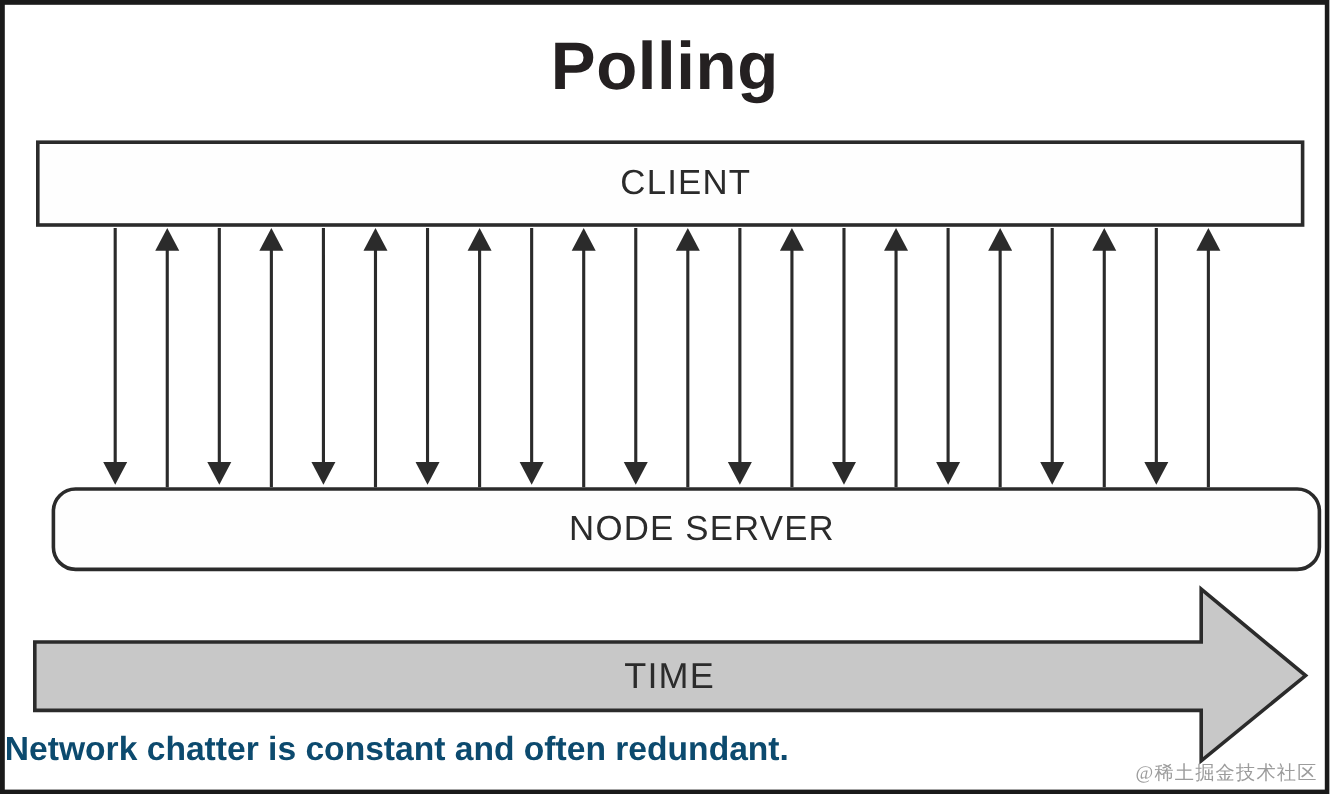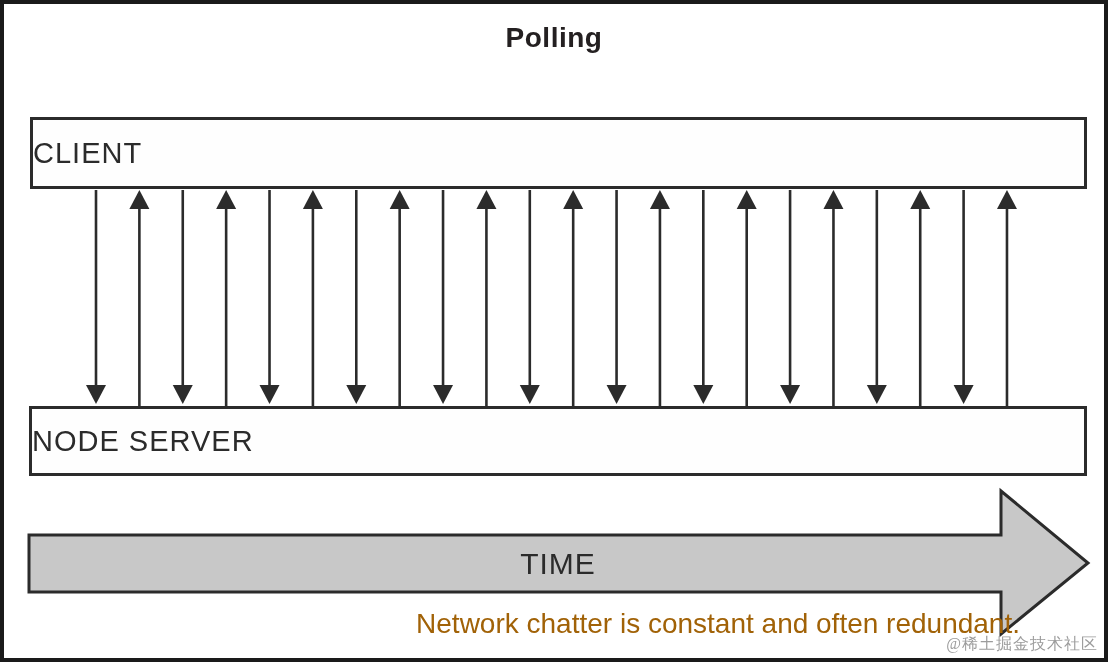--- a/index.html
+++ b/index.html
@@ -15,46 +15,47 @@
   .frame{
     position:relative;
     width:1108px;height:662px;
     background:var(--bg);
     border:4px solid var(--border);
     overflow:hidden;
   }
   .title{
     position:absolute;left:0;top:18px;width:100%;
     text-align:center;
-    font-size:28px;font-weight:bold;color:#242021;
+    font-size:56px;font-weight:bold;color:#242021;
     letter-spacing:0.5px;
   }
   .node-box{
     position:absolute;
     border:3px solid var(--ink);
     background:#fefefe;
-    display:flex;align-items:center;justify-content:flex-start;
+    display:flex;align-items:center;justify-content:center;
     font-size:29px;color:var(--ink);
     letter-spacing:1px;
+    padding-left:26px;
   }
   .client-box{left:26px;top:113px;width:1057px;height:72px;}
-  .server-box{left:25px;top:402px;width:1058px;height:70px;}
+  .server-box{left:39px;top:402px;width:1058px;height:70px;border-radius:20px;}
   .arrows-svg{
     position:absolute;left:0;top:0;width:1108px;height:662px;
   }
   .time-label{
     position:absolute;left:0;top:543px;width:1108px;
     text-align:center;
     font-size:30px;color:var(--ink);
     letter-spacing:1px;
   }
   .caption{
     position:absolute;left:0;top:604px;width:1016px;
-    text-align:right;
-    font-size:28px;color:#a16207;
+    text-align:left;
+    font-size:28px;color:#0c4a6e;font-weight:bold;
   }
   .watermark{
     position:absolute;right:6px;bottom:3px;
     font-size:16px;color:var(--muted);
     font-family:Liberation Serif, serif;
     letter-spacing:1px;
   }
 </style>
 </head>
 <body>

